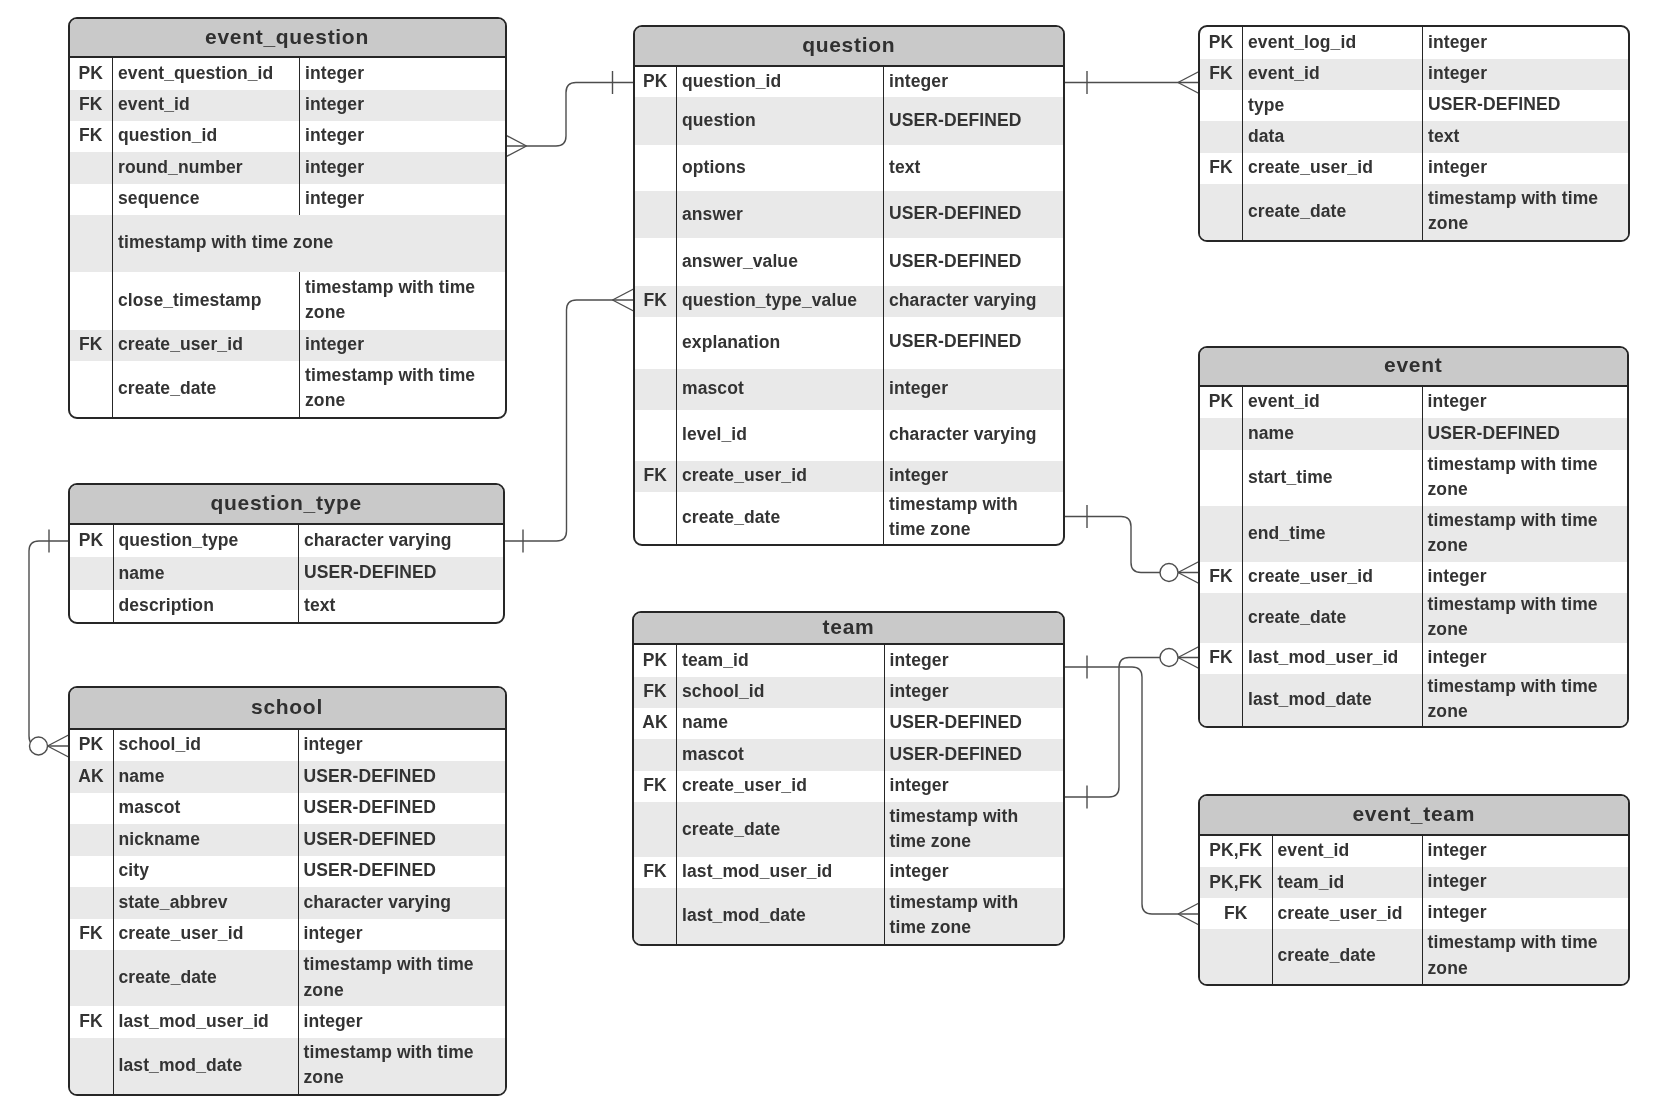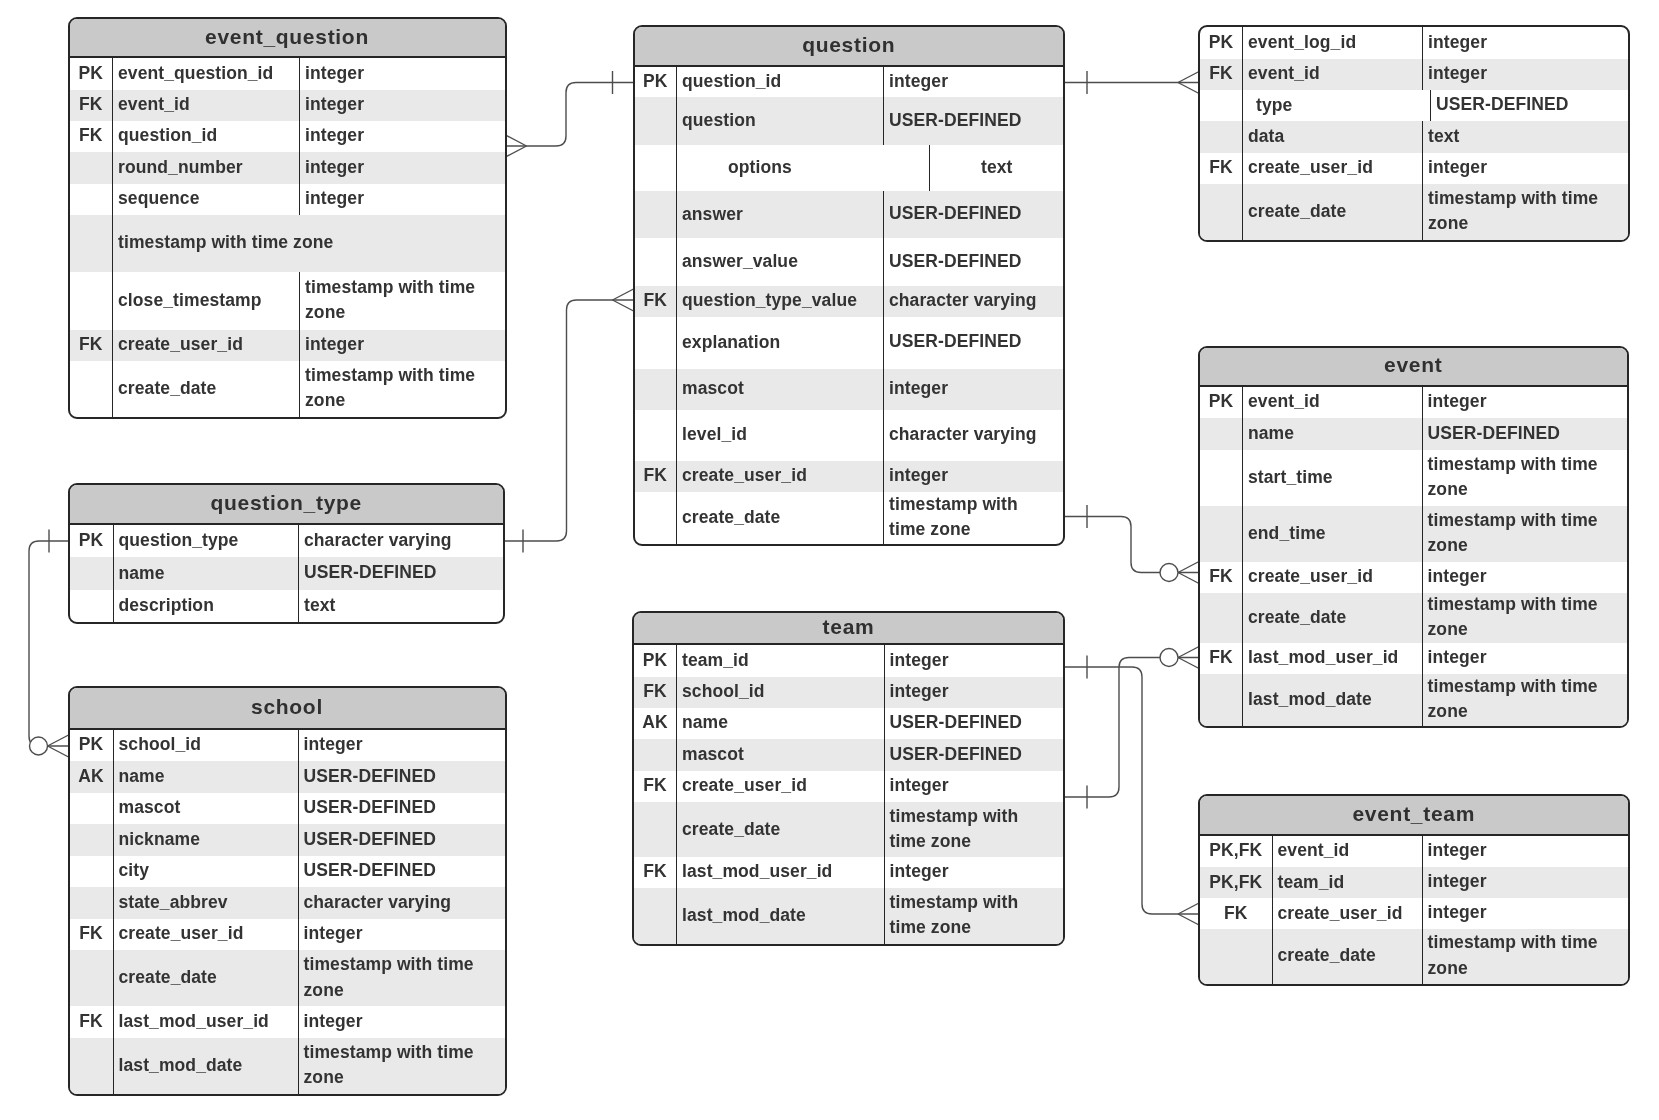--- a/index.html
+++ b/index.html
@@ -191,21 +191,21 @@
         <div class="cell key" style="width: 42.5px;">
           <span></span>
         </div>
         <div class="cell name" style="width: 207px;">
           <span>question</span>
         </div>
         <div class="cell type">
           <span>USER-DEFINED</span>
         </div>
       </div>
-      <div class="row" style="height: 46.5px; gap: 46px;">
+      <div class="row" style="height: 46.5px;">
         <div class="cell key" style="width: 42.5px;">
           <span></span>
         </div>
         <div class="cell name" style="width: 207px;">
           <span>options</span>
         </div>
         <div class="cell type">
           <span>text</span>
         </div>
       </div>
@@ -319,21 +319,21 @@
           <span>event_id</span>
         </div>
         <div class="cell type">
           <span>integer</span>
         </div>
       </div>
       <div class="row" style="height: 31px;">
         <div class="cell key" style="width: 43px;">
           <span></span>
         </div>
-        <div class="cell name" style="width: 180px; margin-left: 8px;">
+        <div class="cell name" style="width: 180px;">
           <span>type</span>
         </div>
         <div class="cell type">
           <span>USER-DEFINED</span>
         </div>
       </div>
       <div class="row alt" style="height: 31.5px;">
         <div class="cell key" style="width: 43px;">
           <span></span>
         </div>

